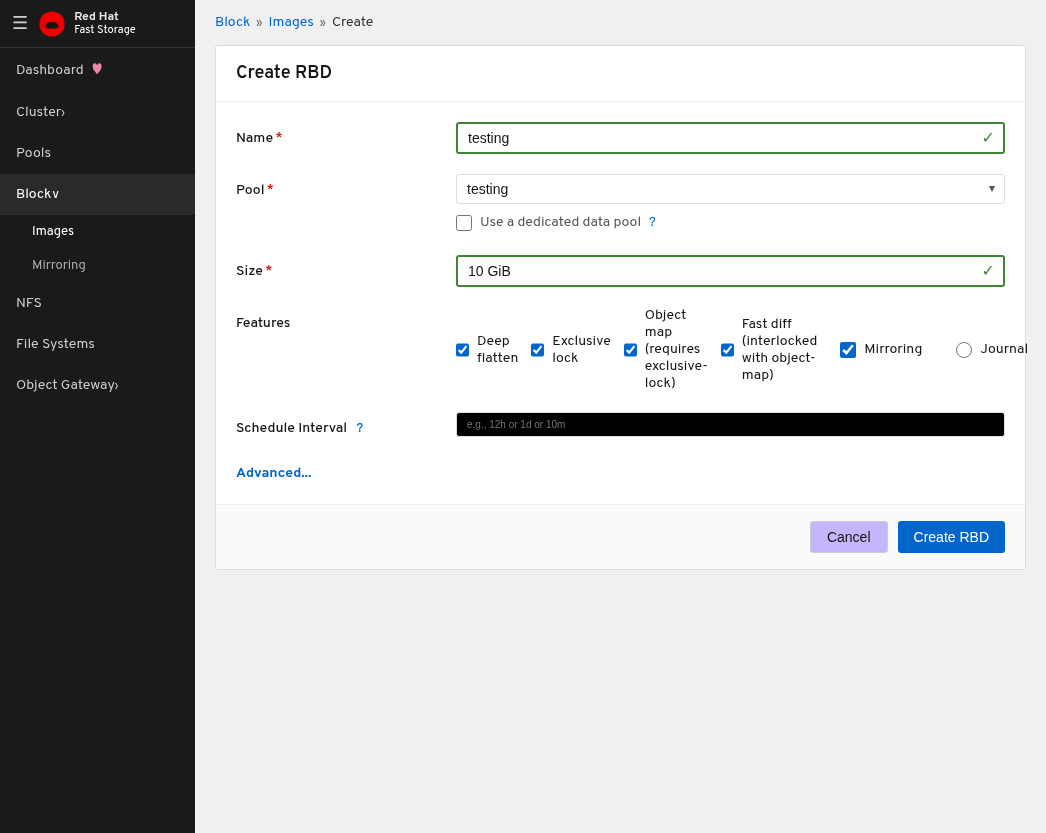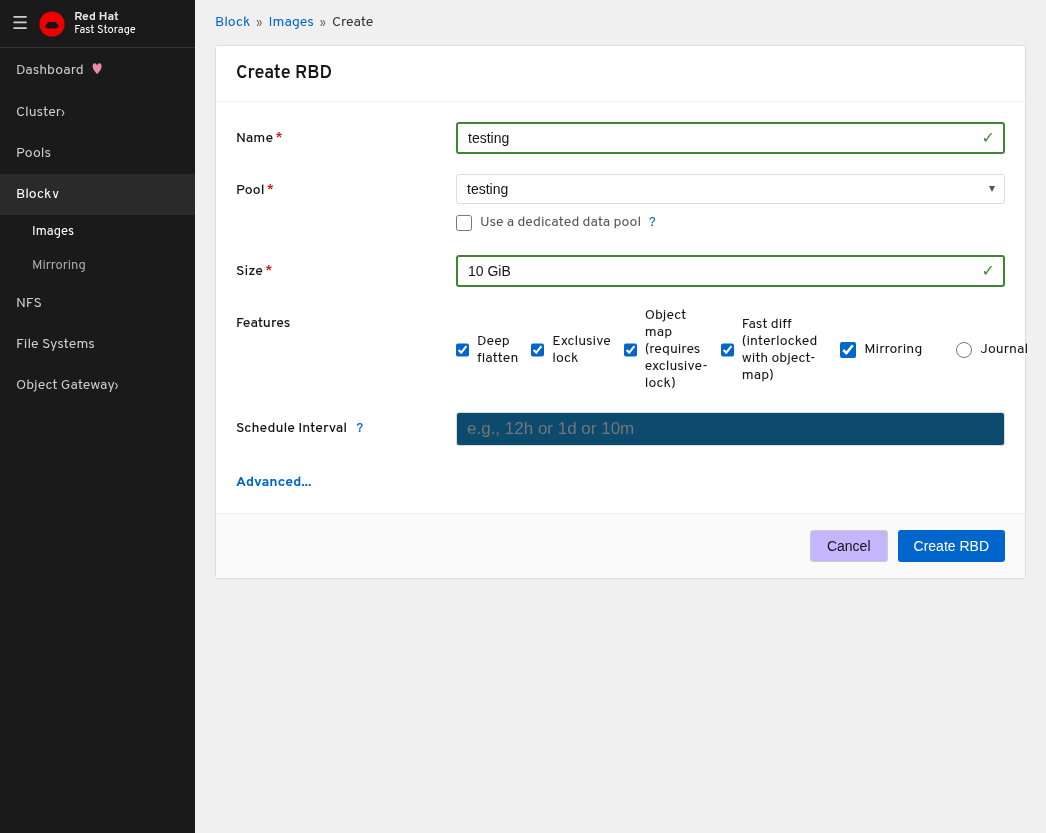--- a/index.html
+++ b/index.html
@@ -233,23 +233,23 @@
       color: #0066cc;
       font-size: 13px;
       cursor: pointer;
     }
 
     .schedule-input {
       width: 100%;
       padding: 6px 10px;
       border: 1px solid #ddd;
       border-radius: 3px;
-      font-size: 17px;
+      font-size: 10px;
       color: #aaa;
-      background: #0c4a6e;
+      background: #000000;
       outline: none;
     }
 
     .advanced-link {
       text-align: left;
       padding: 8px 0 12px 0;
       font-weight: bold;
     }
     .advanced-link a {
       color: #0066cc;

